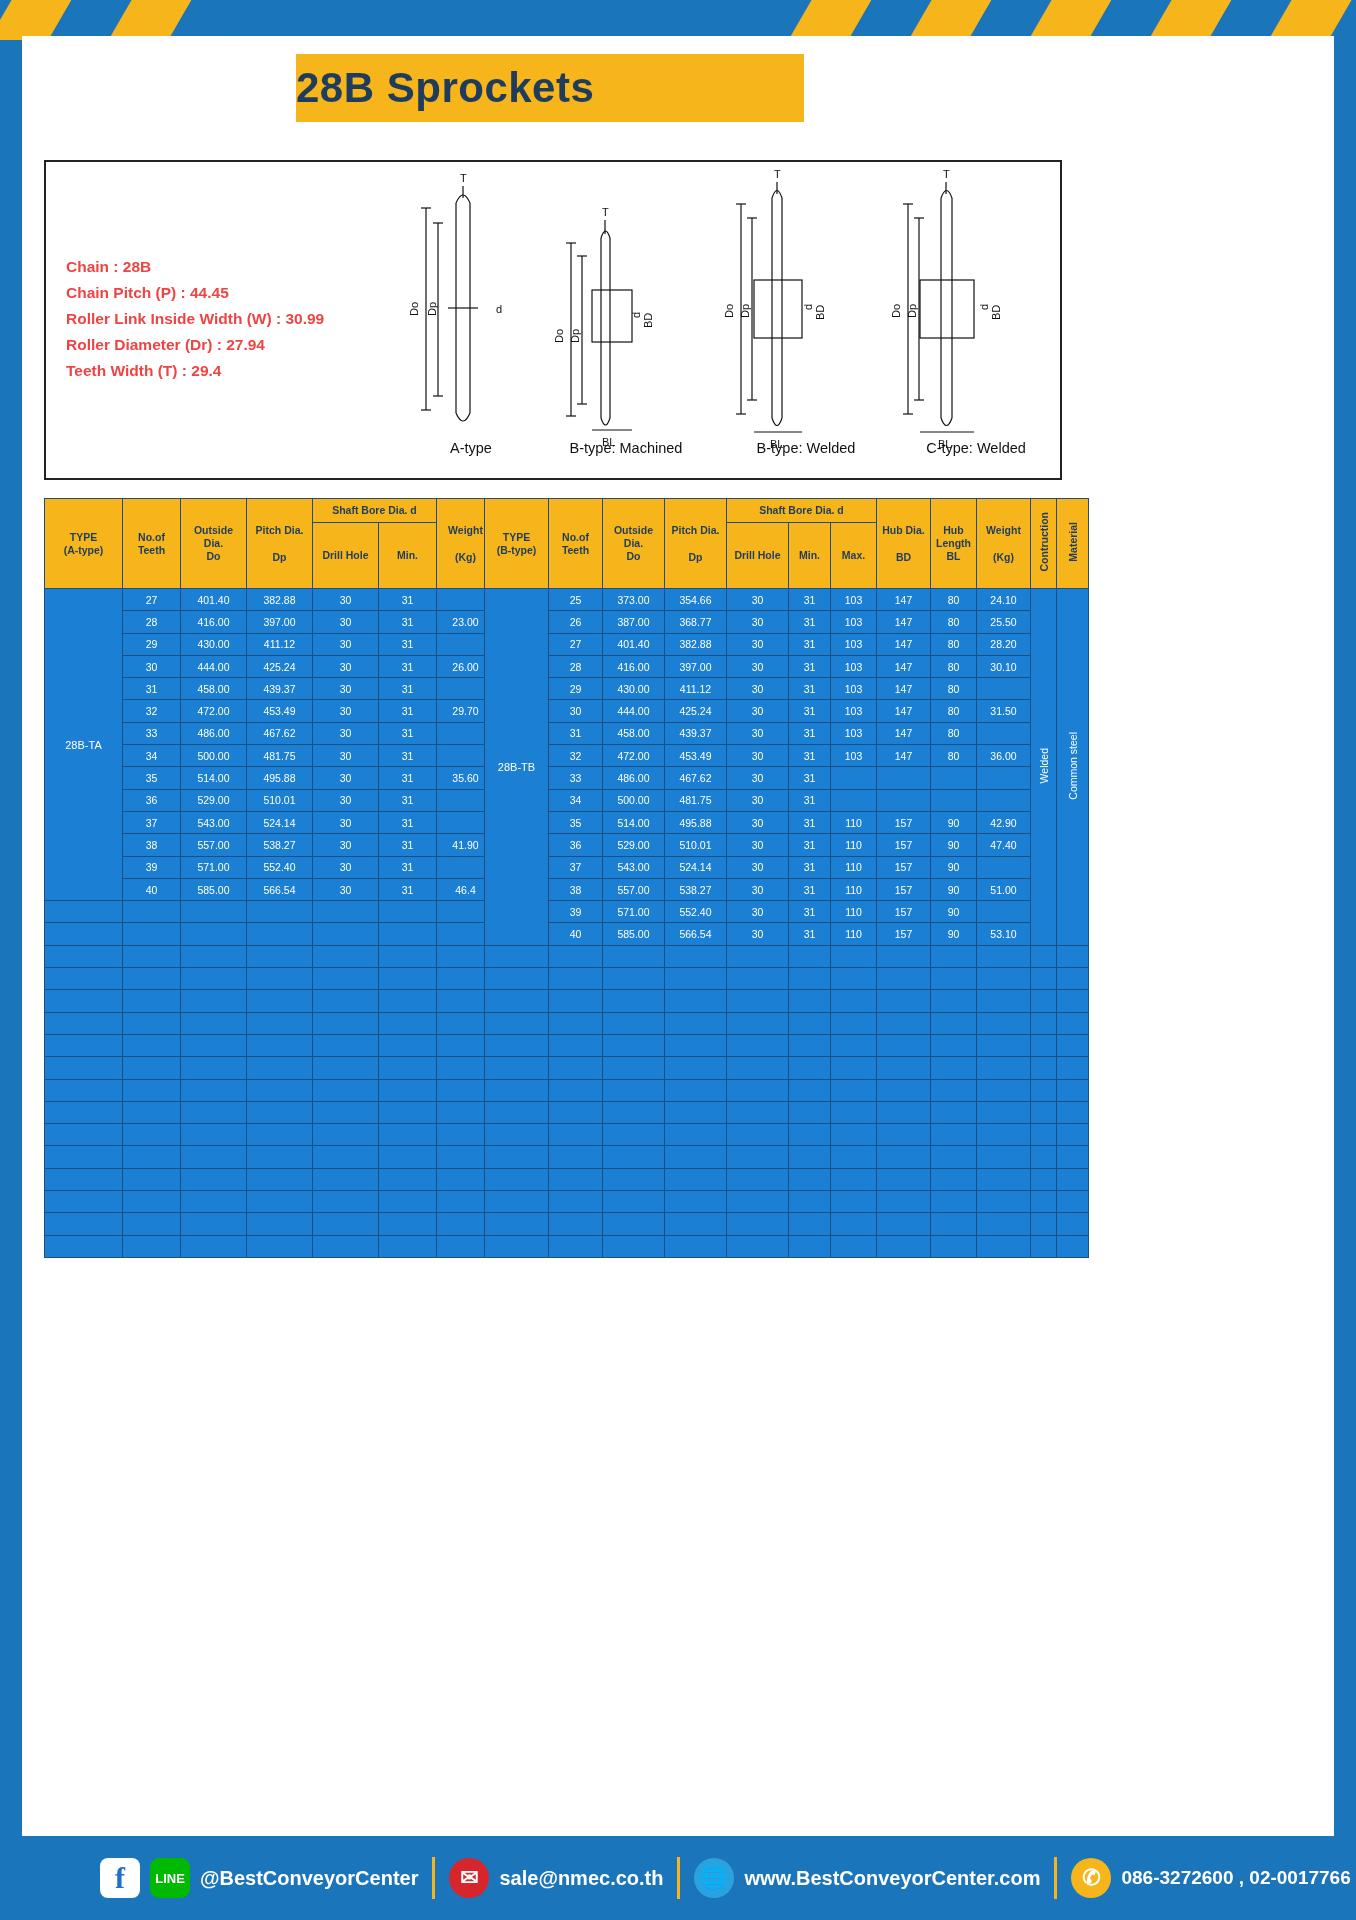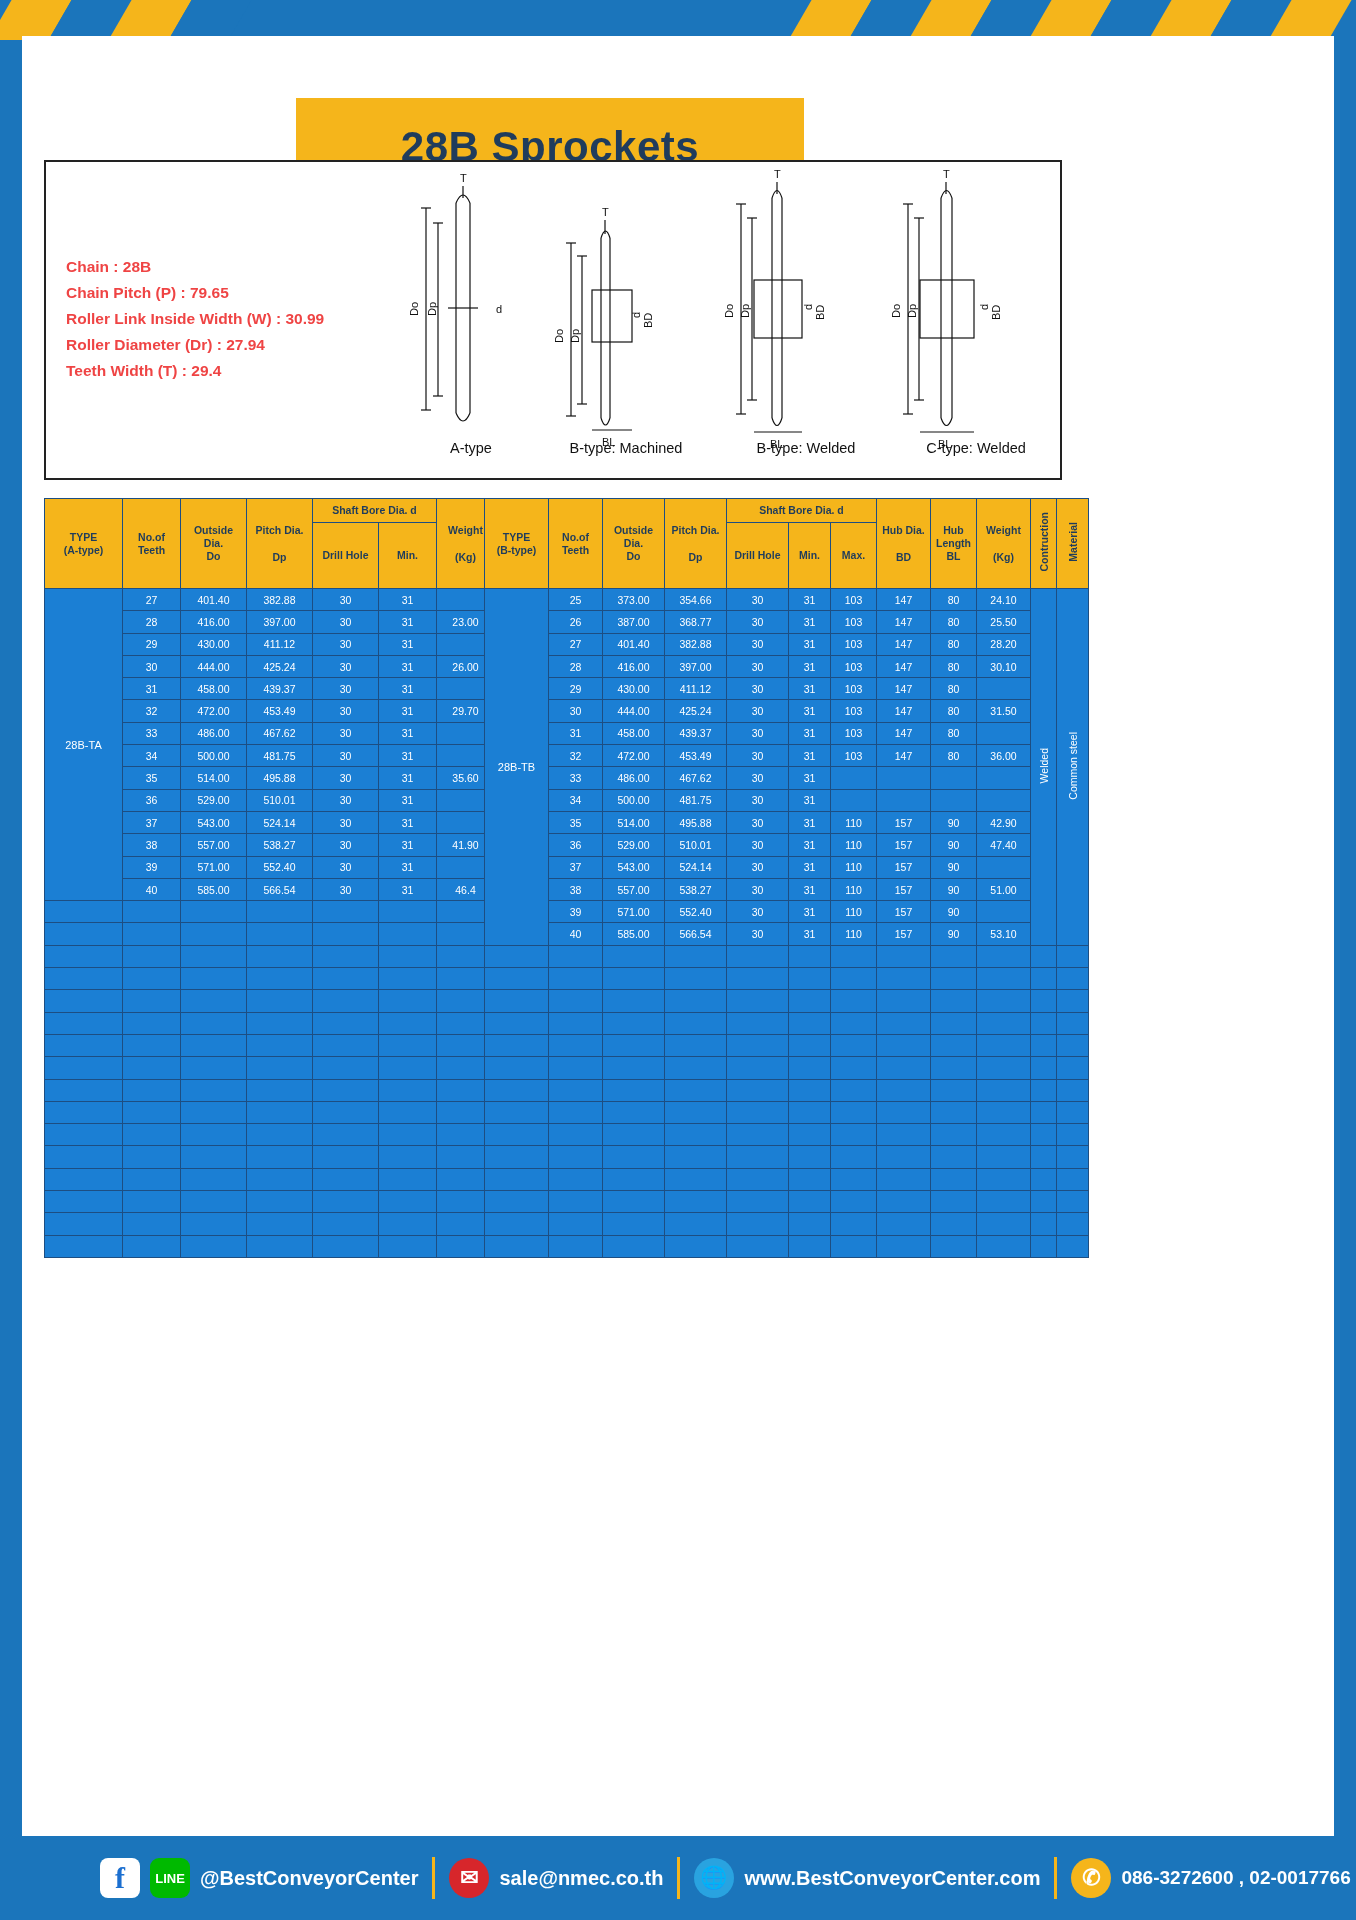--- a/index.html
+++ b/index.html
@@ -25,23 +25,23 @@
 
   .page {
     position:absolute;
     left:22px; top:36px;
     width:1312px; height:1800px;
     background:#ffffff;
   }
 
   
   .title-bar {
-    position:absolute; left:296px; top:54px; width:508px; height:97px;
+    position:absolute; left:296px; top:54px; width:508px; height:68px;
     background:#f5b51b;
-    display:flex; align-items:center; justify-content:center;margin-top:44px;
+    display:flex; align-items:center; justify-content:flex-start;
   }
   .title-bar .t {
     font-size:42px; font-weight:bold; color:#1f3c5c; letter-spacing:0.5px;
   }
 
   
   .panel {
     position:absolute; left:44px; top:160px; width:1018px; height:320px;
     border:2px solid #222; background:#fff;
   }
@@ -128,21 +128,21 @@
 
 <div class="title-bar">
   <span class="t">28B Sprockets</span>
 </div>
 
 <div class="panel">
 
 
   <div class="specs">
     <div>Chain  : 28B</div>
-    <div>Chain Pitch (P)  : 79.65</div>
+    <div>Chain Pitch (P)  : 44.45</div>
     <div>Roller Link Inside Width (W)  : 30.99</div>
     <div>Roller Diameter (Dr)  : 27.94</div>
     <div>Teeth Width (T)  : 29.4</div>
   </div>
 
   <div class="drawings">
     <svg width="660" height="300" viewBox="0 0 660 300">
       <g stroke="#111" fill="none" stroke-width="1.2">
 
         <line x1="60" y1="35" x2="60" y2="245"></line>

